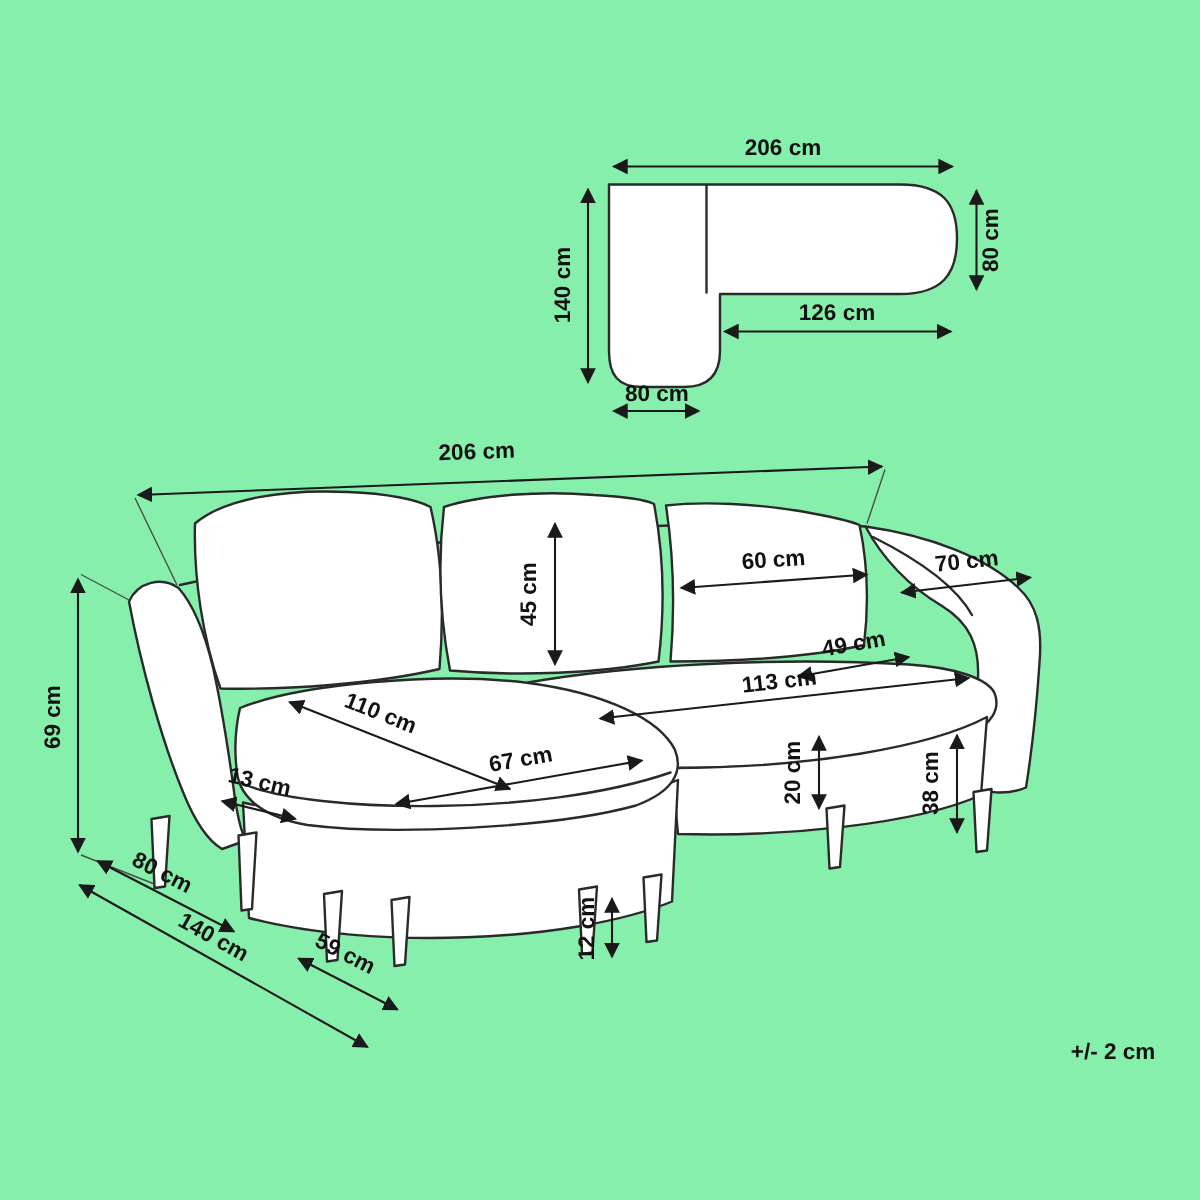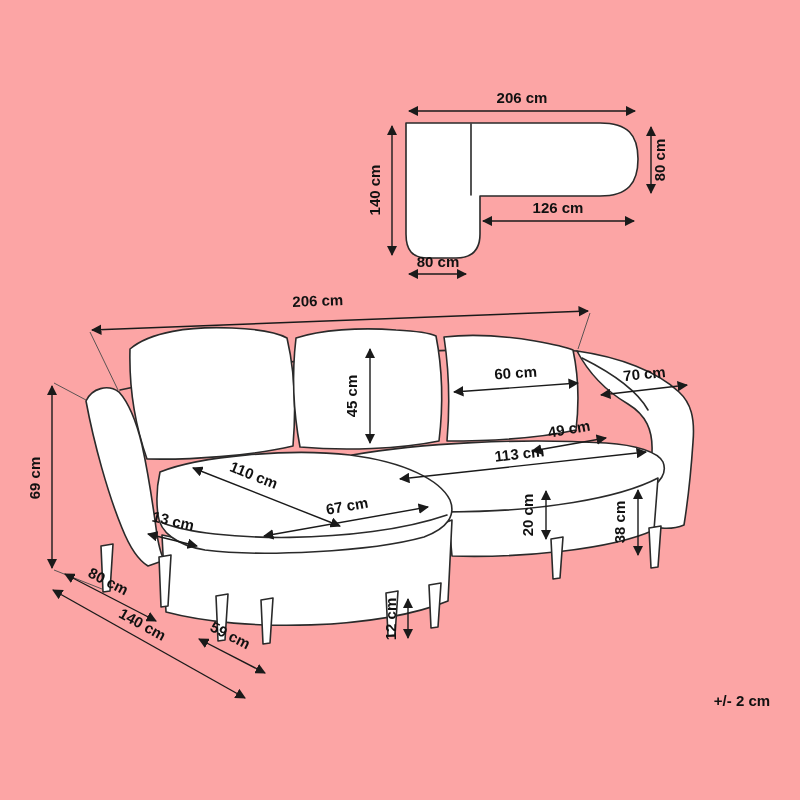--- a/index.html
+++ b/index.html
@@ -7,21 +7,21 @@
     padding: 0;
     background: #ffffff;
     width: 800px;
     height: 800px;
     font-family: "Liberation Sans", sans-serif;
   }
   .canvas-wrap {
     position: relative;
     width: 800px;
     height: 800px;
-    background: #fca5a5;
+    background: #86efac;
     overflow: hidden;
   }
   svg { display: block; }
   .outline {
     fill: #ffffff;
     stroke: #2a2a2a;
     stroke-width: 1.6;
     stroke-linejoin: round;
     stroke-linecap: round;
   }

